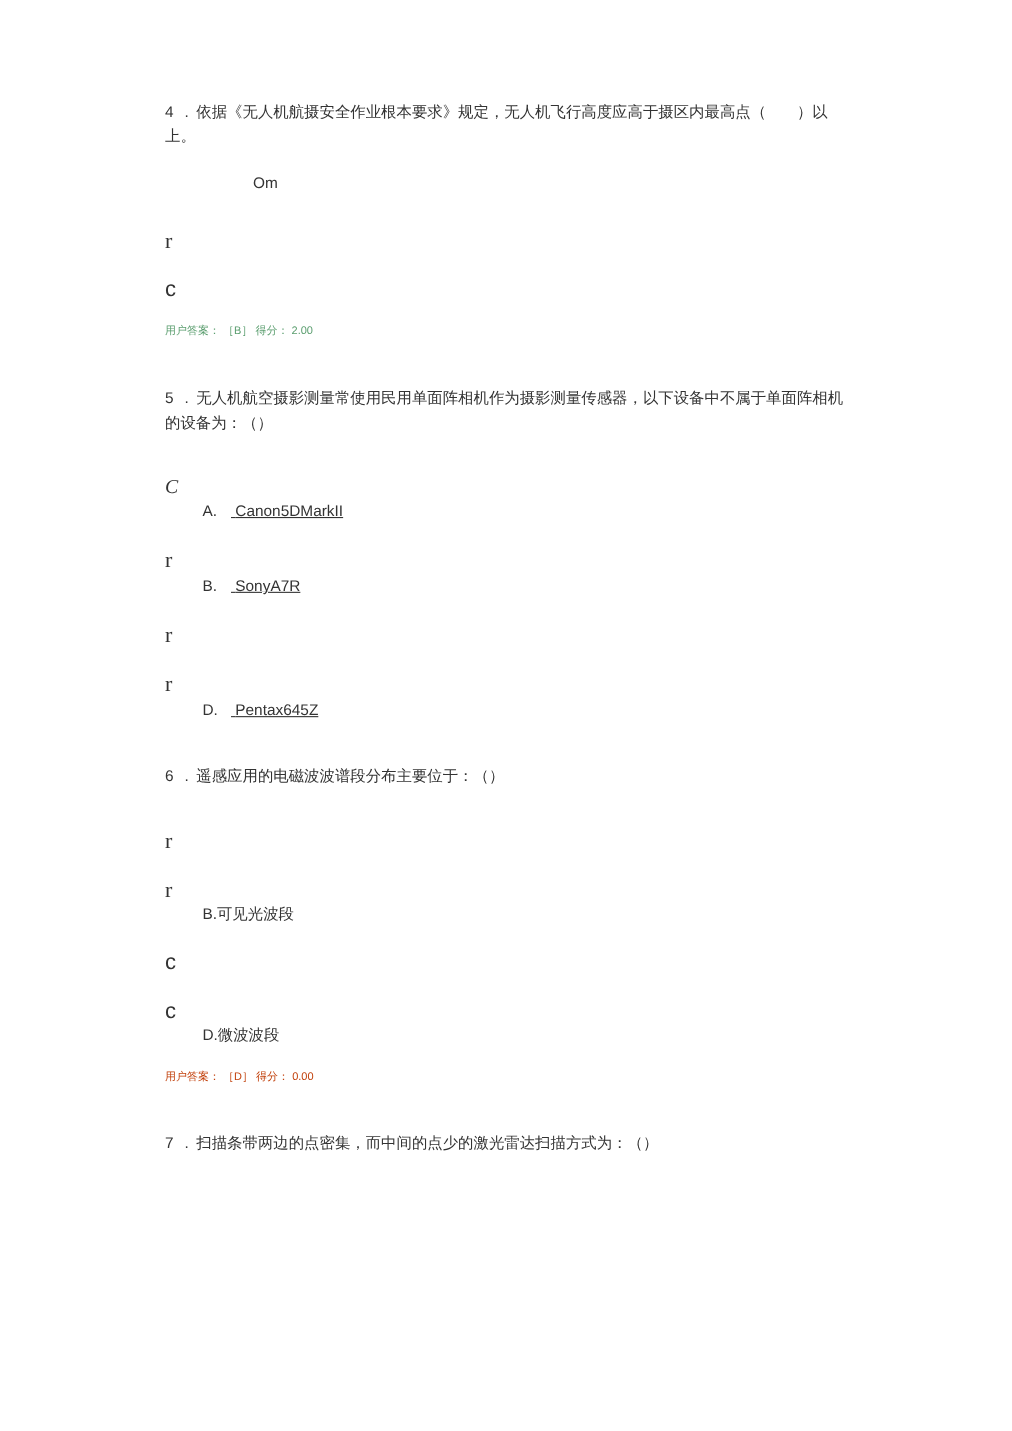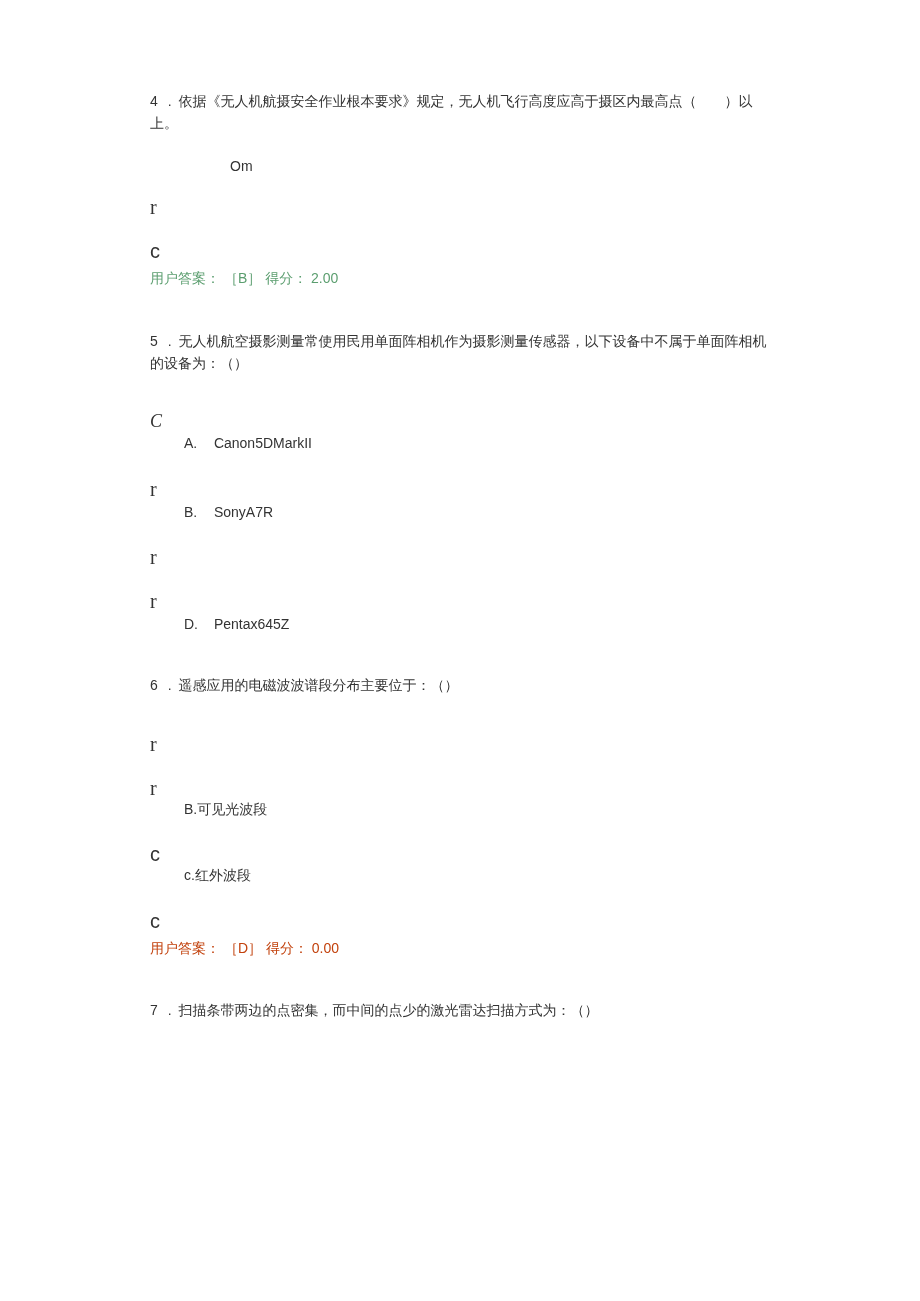--- a/index.html
+++ b/index.html
@@ -41,35 +41,36 @@
     }
     .marker-c {
       font-family: Arial, sans-serif;
     }
     .option-text {
       padding-left: 34px;
       margin-top: -2px;
     }
     .option-text-wide {
       padding-left: 34px;
+      text-decoration: underline;
     }
     .answer-line {
-      margin-top: 6px;
+      margin-top: 21px;
       margin-bottom: 40px;
-      font-size: 14px;
+      font-size: 10px;
     }
     .answer-correct {
       color: #5b9e6f;
     }
     .answer-wrong {
       color: #c2410c;
     }
     .lone-option {
       padding-left: 80px;
-      margin-bottom: 20px;
+      margin-bottom: 32px;
     }
     .q-block {
       margin-bottom: 38px;
     }
     .spacing-gap {
       height: 18px;
     }
     .italic-c {
       font-style: italic;
       font-family: Georgia, serif;
@@ -172,27 +173,27 @@
 
   <div class="option-row">
     <div class="marker marker-r">r</div>
     <div class="option-text">B.可见光波段</div>
   </div>
 
   <div class="spacing-gap"></div>
 
   <div class="option-row">
     <div class="marker marker-c">c</div>
-    <div class="option-text">c.红外波段</div>
   </div>
 
   <div class="spacing-gap"></div>
 
   <div class="option-row">
     <div class="marker marker-c">c</div>
+    <div class="option-text">D.微波波段</div>
   </div>
 
   <div class="answer-line answer-wrong">
     <span>用户答案：</span>
     <span>［D］</span>
     <span>得分：</span>
     <span>0.00</span>
   </div>
 </div>
 

